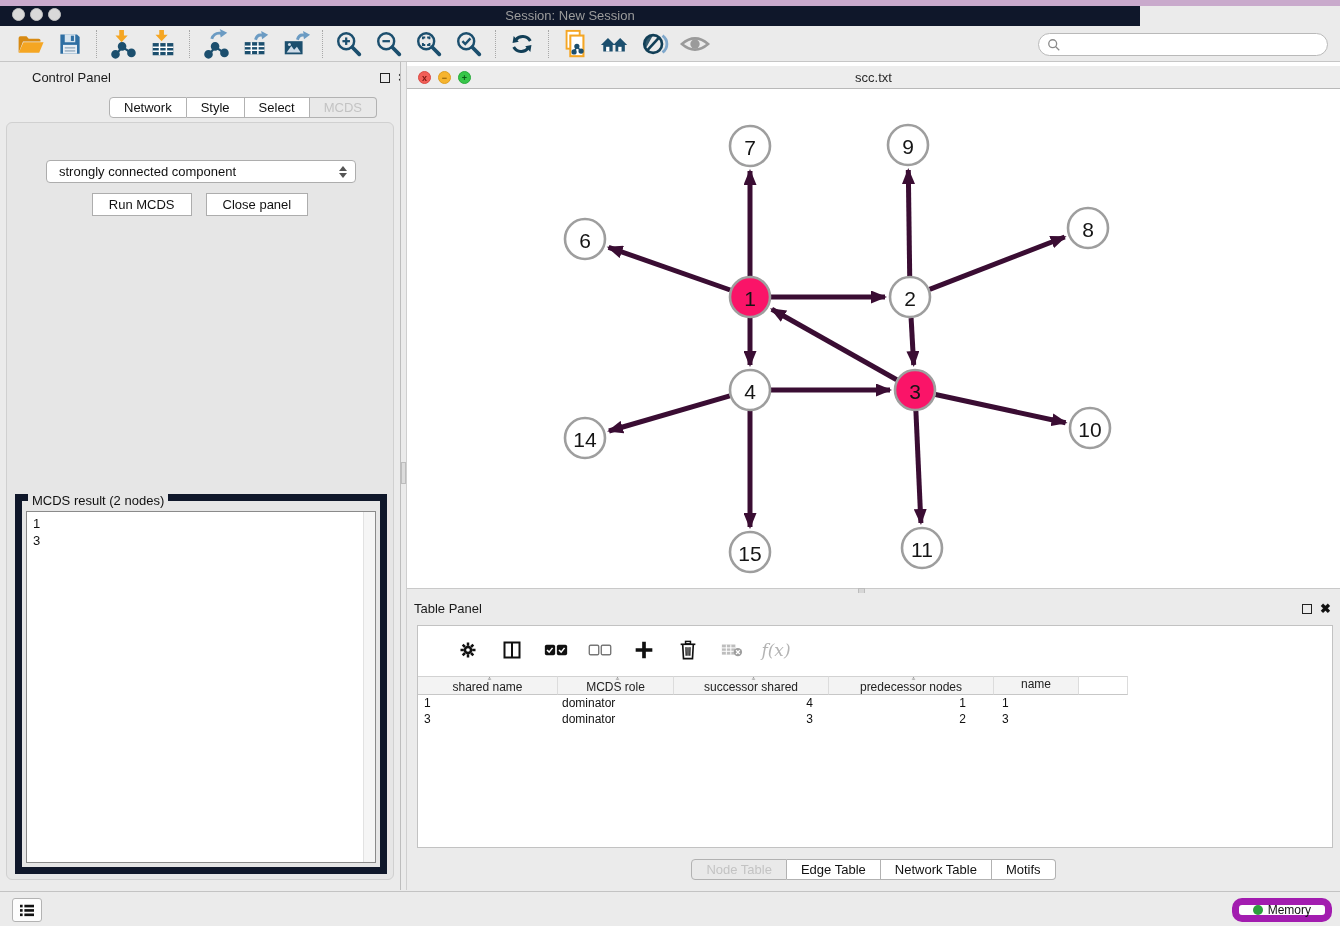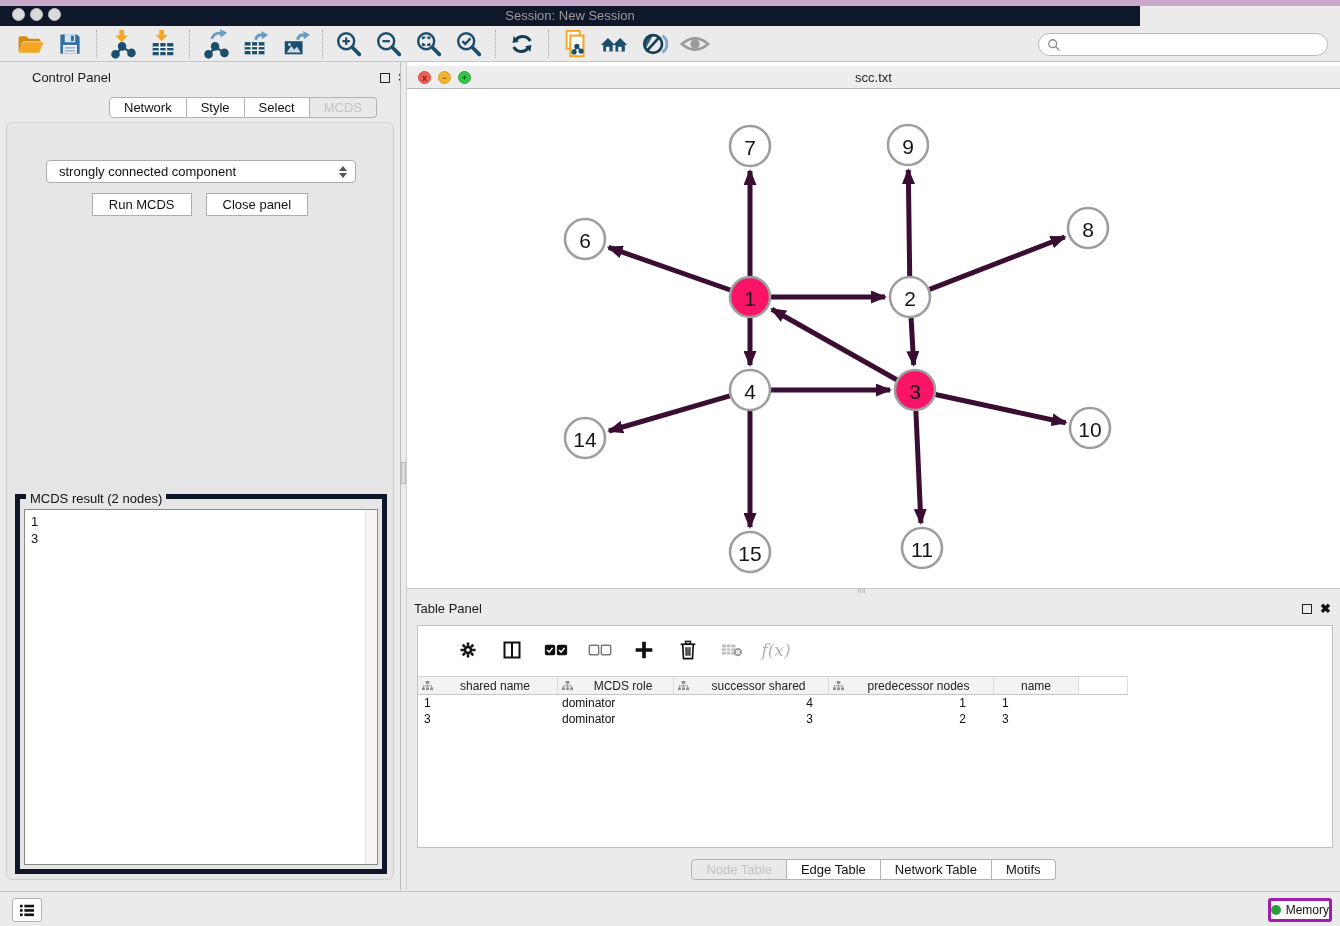--- a/index.html
+++ b/index.html
@@ -32,21 +32,21 @@
   .tab:last-child { border-radius:0 4px 4px 0; }
   .tab.active { background:#e9e9e9; color:#c3c3c3; }
   .cp-inner { position:absolute; left:6px; top:60px; width:388px; height:758px; background:#e6e6e6; border:1px solid #d0d0d0; border-radius:6px; }
   .opt-label { position:absolute; left:0; top:14px; width:100%; text-align:center; font-size:13px; color:#111; }
   .dropdown { position:absolute; left:39px; top:37px; width:310px; height:23px; background:#fff; border:1px solid #adadad; border-radius:4px; font-size:13px; color:#111; display:flex; align-items:center; padding-left:12px; }
   .dd-stepper { position:absolute; right:6px; top:3px; width:12px; height:16px; display:flex; flex-direction:column; align-items:center; justify-content:center; gap:2px; }
   .dd-stepper .up { width:0;height:0;border-left:4px solid transparent;border-right:4px solid transparent;border-bottom:5px solid #555; }
   .dd-stepper .down { width:0;height:0;border-left:4px solid transparent;border-right:4px solid transparent;border-top:5px solid #555; }
   .btnrow { position:absolute; left:0; top:70px; width:100%; display:flex; justify-content:center; gap:14px; }
   .aqua-btn { height:23px; background:#fff; border:1px solid #adadad; border-radius:0; font-size:13px; color:#111; padding:0 16px; font-family:"Liberation Sans",sans-serif; }
-  .result-group { position:absolute; left:8px; top:371px; width:372px; height:380px; border:5px solid #0f172a; }
+  .result-group { position:absolute; left:8px; top:371px; width:372px; height:380px; border:7px solid #0f172a; }
   .result-label { position:absolute; left:6px; top:-8px; background:#e6e6e6; padding:0 4px; font-size:13px; color:#111; }
   .result-area { position:absolute; left:4px; right:4px; top:10px; bottom:4px; background:#fff; border:1px solid #8a8a8a; font-size:13px; color:#111; padding:3px 6px; line-height:17px; }
   .result-scroll { position:absolute; right:0; top:0; bottom:0; width:12px; background:#f5f5f5; border-left:1px solid #e2e2e2; }
 
   
   .v-splitter { left:400px; top:62px; width:7px; height:828px; background:#ebebeb; border-left:1px solid #bdbdbd; border-right:1px solid #cfcfcf; }
   .v-handle { position:absolute; left:0px; top:400px; width:5px; height:22px; background:#dcdcdc; border:1px solid #bdbdbd; }
 
   
   .net-window { left:407px; top:62px; width:933px; height:531px; background:#fff; }
@@ -60,32 +60,32 @@
   .net-splitbar { position:absolute; left:0; bottom:0; width:100%; height:5px; background:#ebebeb; border-top:1px solid #c9c9c9; }
   .net-split-handle { position:absolute; left:451px; top:-1px; width:7px; height:6px; background:#d7d7d7; border:1px solid #bdbdbd; }
 
   
   .table-panel { left:407px; top:593px; width:933px; height:298px; background:#ebebeb; }
   .tp-box { position:absolute; left:10px; top:32px; width:916px; height:223px; background:#fff; border:1px solid #c2c2c2; }
   .tp-toolbar { position:absolute; left:0; top:0; width:100%; height:48px; display:flex; align-items:center; padding-left:14px; gap:20px;margin-left:24px; }
   .tp-tbi { width:24px; height:24px; display:flex; align-items:center; justify-content:center; }
   .fx { font-family:"DejaVu Serif", serif; font-style:italic; font-size:17px; color:#b3b3b3; }
   .thead-row { position:absolute; left:0; top:50px; height:19px; display:flex; }
-  .th-cell { height:19px; background:#f3f3f3; border-top:1px solid #d2d2d2; border-bottom:1px solid #c7c7c7; border-right:1px solid #dcdcdc; display:flex; align-items:center; font-size:12px; color:#222; }
+  .th-cell { height:19px; background:#f3f3f3; border-top:1px solid #d2d2d2; border-bottom:1px solid #c7c7c7; border-right:1px solid #dcdcdc; display:flex; align-items:center; font-size:12px; color:#222;flex-direction:column; }
   .th-cell .lbl { flex:1; text-align:center; }
   .th-cell .sorticon { margin-left:4px; }
   .tbody { position:absolute; left:0; top:69px; width:100%; }
   .t-row { display:flex; height:16px; }
   .t-cell { font-size:12px; color:#111; height:16px; line-height:16px; overflow:hidden; }
   .tab-strip-bottom { position:absolute; left:0; top:266px; width:100%; display:flex; justify-content:center; }
 
   
   .statusbar { left:0; top:891px; width:1340px; height:35px; background:#ebebeb; border-top:1px solid #c3c3c3; }
   .status-left-btn { position:absolute; left:12px; top:6px; width:30px; height:24px; background:#fdfdfd; border:1px solid #b3b3b3; border-radius:3px; display:flex; align-items:center; justify-content:center; }
-  .memory-btn { position:absolute; right:8px; top:6px; height:24px; background:#fdfdfd; border:3px solid #a21caf; border-radius:3px; display:flex; align-items:center; padding:0 0; gap:5px; font-size:12px; color:#111; }
+  .memory-btn { position:absolute; right:8px; top:6px; height:24px; background:#fdfdfd; border:7px solid #a21caf; border-radius:10px; display:flex; align-items:center; padding:0 14px; gap:5px; font-size:12px; color:#111; }
   .memdot { width:10px; height:10px; border-radius:50%; background:#2c9f3d; }
 </style>
 </head>
 <body>
 
 <div class="abs mac-strip"></div>
 <div class="abs mac-titlebar">
   <span class="traffic" style="left:12px"></span>
   <span class="traffic" style="left:30px"></span>
   <span class="traffic" style="left:48px"></span>

